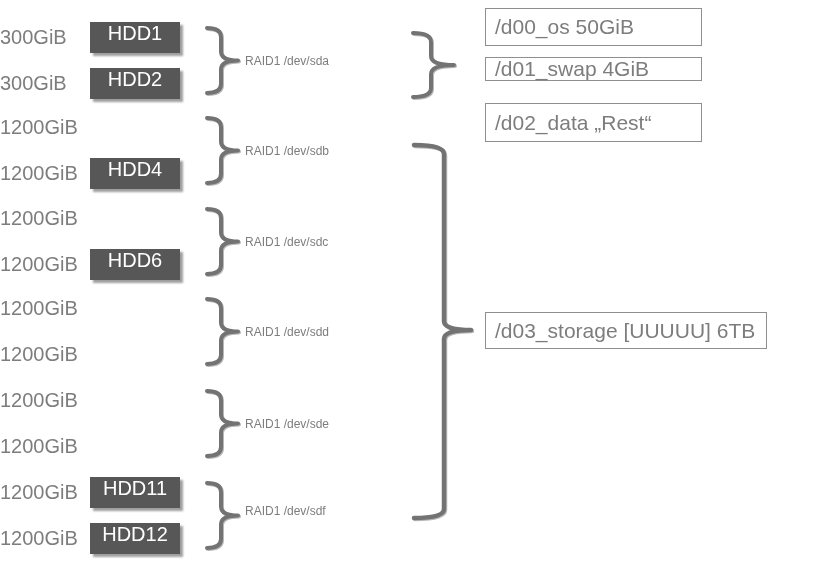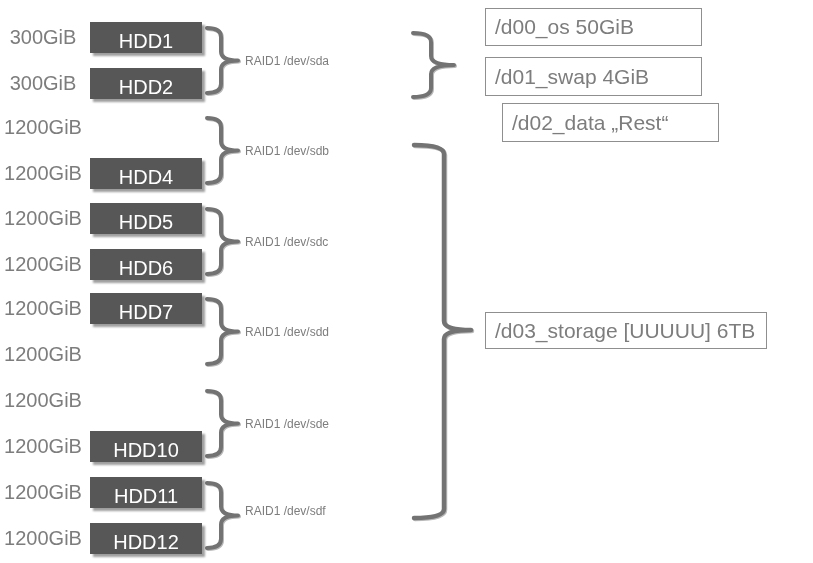--- a/index.html
+++ b/index.html
@@ -27,34 +27,34 @@
     left: 0;
     width: 210px;
     height: 31px;
   }
   .size {
     position: absolute;
     left: 0; top: 0;
     width: 86px;
     height: 31px;
     line-height: 31px;
-    text-align: center;
+    text-align: left;
     font-size: 20px;
     color: var(--muted, #7d7d7d);
     white-space: nowrap;
   }
   .hdd {
     position: absolute;
     left: 90px; top: 0;
-    width: 112px;
+    width: 90px;
     height: 31px;
     background: var(--boxfill, #575757);
     box-shadow: 2.5px 2.5px 2px rgba(0,0,0,0.38);
     display: flex;
-    align-items: flex-end;
+    align-items: flex-start;
     justify-content: center;
   }
   .hdd-label {
     color: var(--boxtext, #ffffff);
     font-size: 20px;
     white-space: nowrap;
   }
   .raid-label {
     position: absolute;
     height: 26px;
@@ -114,47 +114,38 @@
     <span class="size">1200GiB</span>
   </div>
       <div class="disk-row" style="top: 158px;">
     <span class="size">1200GiB</span>
     <div class="hdd">
       <span class="hdd-label">HDD4</span>
     </div>
   </div>
       <div class="disk-row" style="top: 203px;">
     <span class="size">1200GiB</span>
-    <div class="hdd">
-      <span class="hdd-label">HDD5</span>
-    </div>
   </div>
       <div class="disk-row" style="top: 249px;">
     <span class="size">1200GiB</span>
     <div class="hdd">
       <span class="hdd-label">HDD6</span>
     </div>
   </div>
       <div class="disk-row" style="top: 293px;">
     <span class="size">1200GiB</span>
-    <div class="hdd">
-      <span class="hdd-label">HDD7</span>
-    </div>
   </div>
       <div class="disk-row" style="top: 339px;">
     <span class="size">1200GiB</span>
   </div>
       <div class="disk-row" style="top: 385px;">
     <span class="size">1200GiB</span>
   </div>
       <div class="disk-row" style="top: 431px;">
     <span class="size">1200GiB</span>
-    <div class="hdd">
-      <span class="hdd-label">HDD10</span>
-    </div>
   </div>
       <div class="disk-row" style="top: 477px;">
     <span class="size">1200GiB</span>
     <div class="hdd">
       <span class="hdd-label">HDD11</span>
     </div>
   </div>
       <div class="disk-row" style="top: 523px;">
     <span class="size">1200GiB</span>
     <div class="hdd">
@@ -167,23 +158,23 @@
       <div class="raid-label" style="top: 137.5px; left: 245px;">RAID1 /dev/sdb</div>
       <div class="raid-label" style="top: 228.5px; left: 245px;">RAID1 /dev/sdc</div>
       <div class="raid-label" style="top: 318.5px; left: 245px;">RAID1 /dev/sdd</div>
       <div class="raid-label" style="top: 410.5px; left: 245px;">RAID1 /dev/sde</div>
       <div class="raid-label" style="top: 498px; left: 245px;">RAID1 /dev/sdf</div>
     </div>
   <div id="parts">
       <div class="part-box" style="left: 485px; top: 8px; width: 217px; height: 38px;">
     <span>/d00_os 50GiB</span>
   </div>
-      <div class="part-box" style="left: 485px; top: 57px; width: 217px; height: 39px;">
+      <div class="part-box" style="left: 485px; top: 57px; width: 217px; height: 24px;">
     <span>/d01_swap 4GiB</span>
   </div>
-      <div class="part-box" style="left: 502px; top: 103px; width: 217px; height: 39px;">
+      <div class="part-box" style="left: 485px; top: 103px; width: 217px; height: 39px;">
     <span>/d02_data „Rest“</span>
   </div>
       <div class="part-box" style="left: 485px; top: 312px; width: 282px; height: 37px;">
     <span>/d03_storage [UUUUU] 6TB</span>
   </div>
     </div>
 </div>
 
 </body></html>

